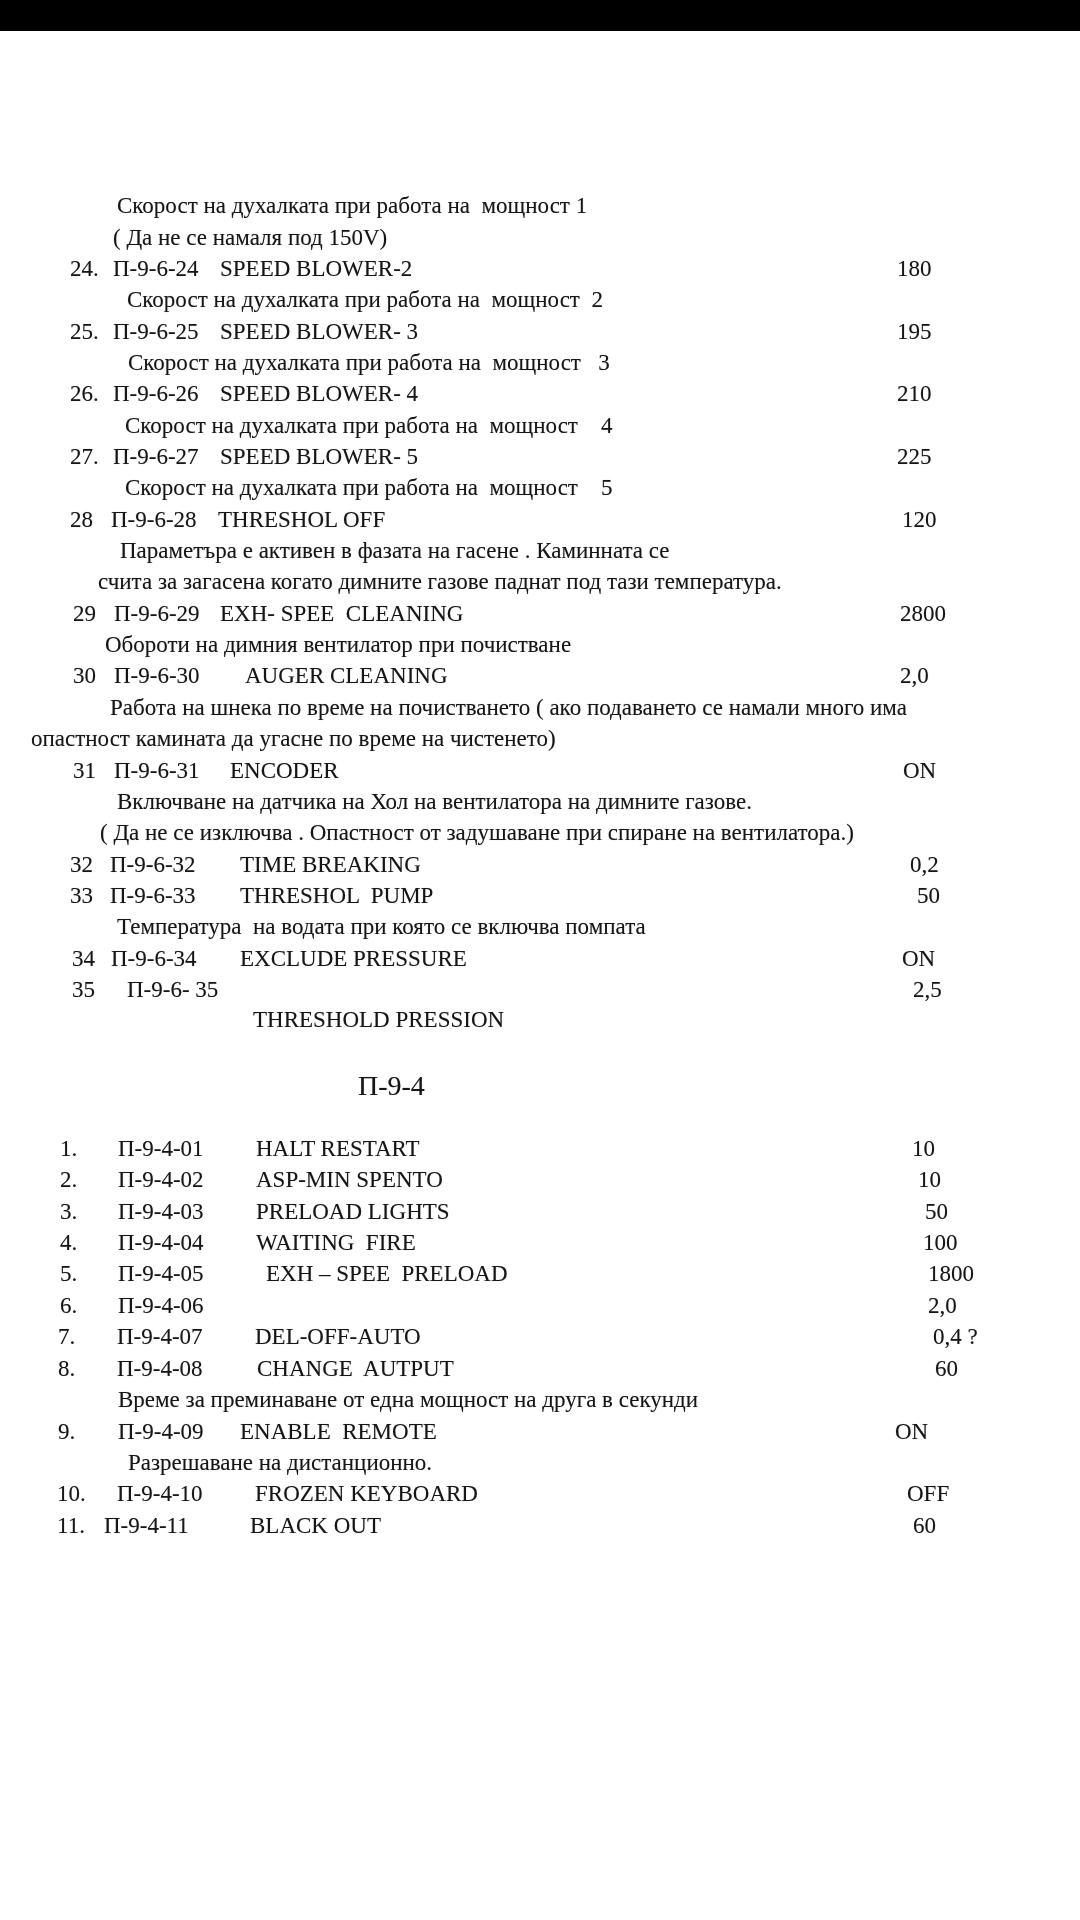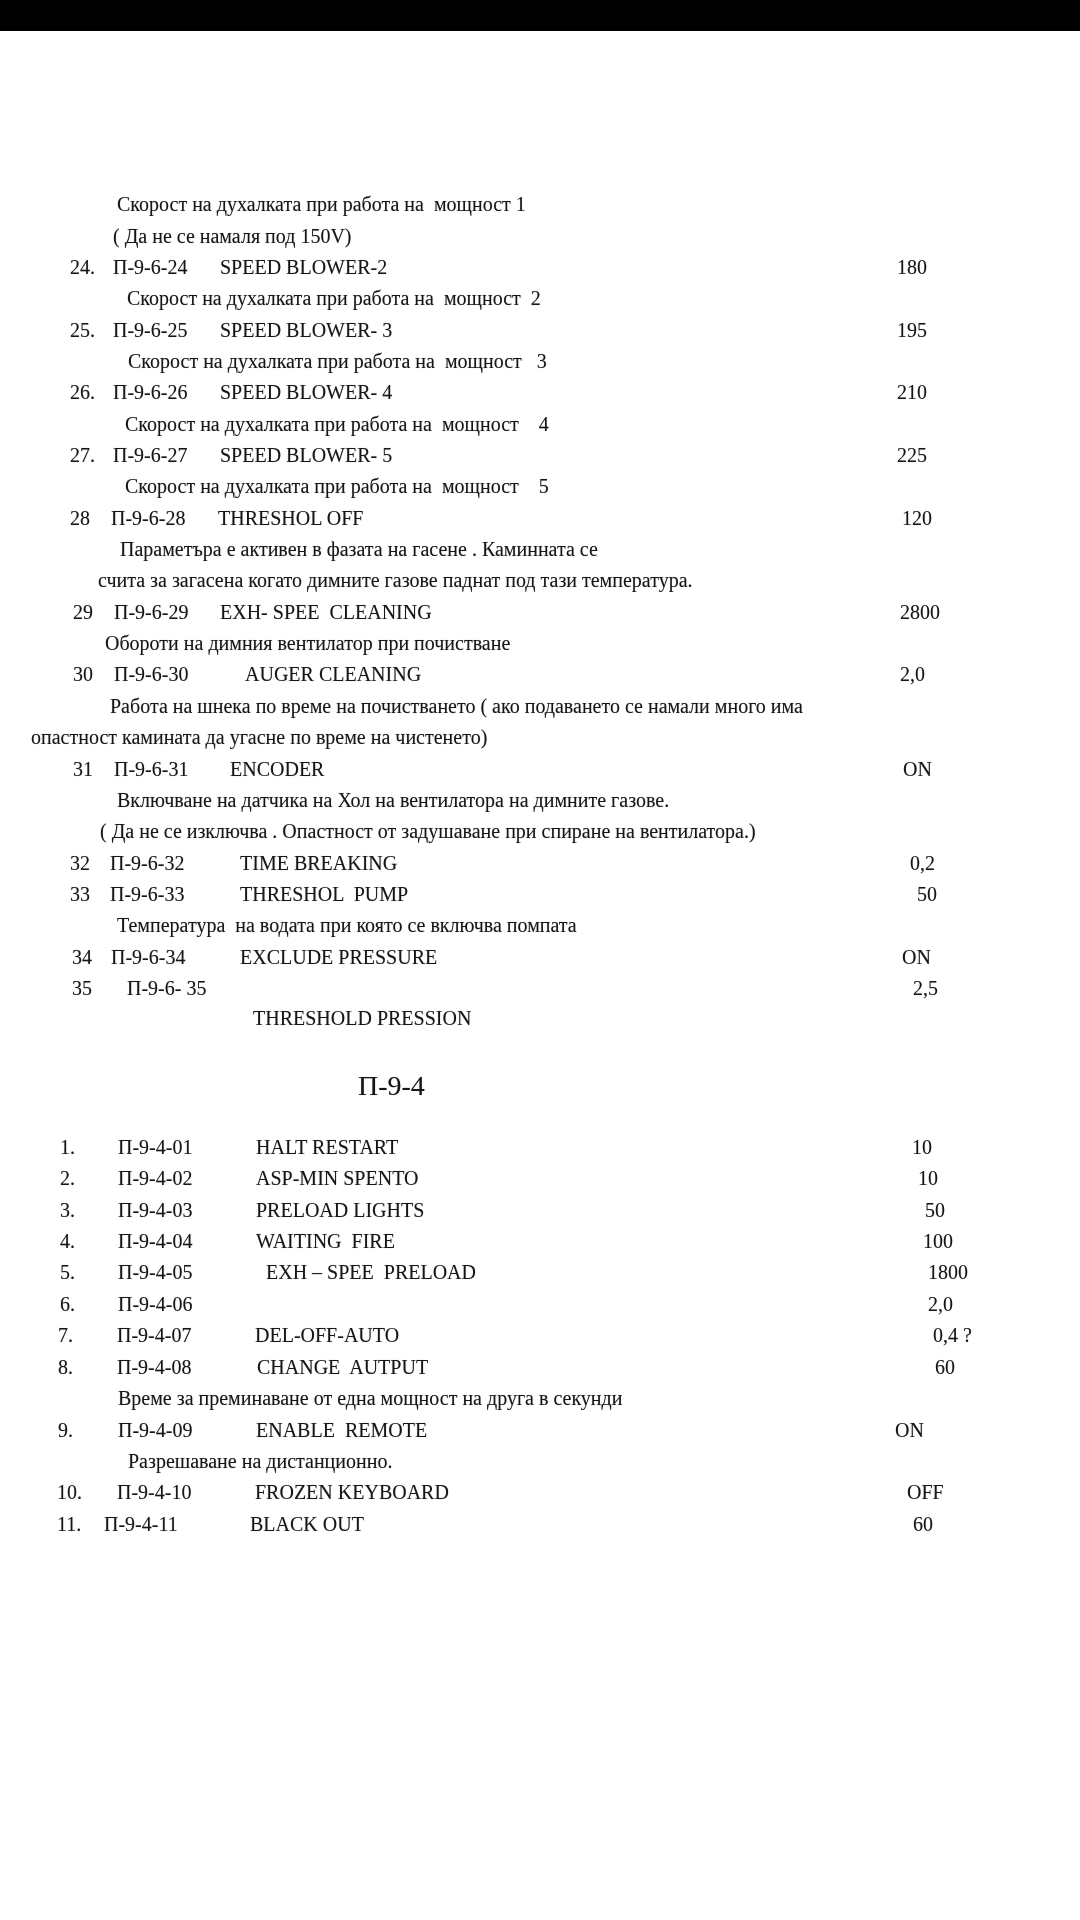--- a/index.html
+++ b/index.html
@@ -19,21 +19,21 @@
     position: absolute;
     left: 0;
     top: 0;
     width: 100%;
   }
   .line {
     position: absolute;
     left: 0;
     width: 1080px;
     height: 36px;
-    font-size: 20px;
+    font-size: 23px;
     line-height: 1.15;
     white-space: pre;
     text-shadow: 0 0 1px rgba(0,0,0,0.30);
   }
   .line span {
     position: absolute;
     top: 0;
     white-space: pre;
   }
   .line.heading {
@@ -75,18 +75,18 @@
       <div class="line heading" style="top: 1070px;"><span style="left: 358px;">П-9-4</span></div>
       <div class="line" style="top: 1136px;"><span style="left: 60px;">1.</span><span style="left: 118px;">П-9-4-01</span><span style="left: 256px;">HALT RESTART</span><span style="left: 912px;">10</span></div>
       <div class="line" style="top: 1167px;"><span style="left: 60px;">2.</span><span style="left: 118px;">П-9-4-02</span><span style="left: 256px;">ASP-MIN SPENTO</span><span style="left: 918px;">10</span></div>
       <div class="line" style="top: 1199px;"><span style="left: 60px;">3.</span><span style="left: 118px;">П-9-4-03</span><span style="left: 256px;">PRELOAD LIGHTS</span><span style="left: 925px;">50</span></div>
       <div class="line" style="top: 1230px;"><span style="left: 60px;">4.</span><span style="left: 118px;">П-9-4-04</span><span style="left: 256px;">WAITING  FIRE</span><span style="left: 923px;">100</span></div>
       <div class="line" style="top: 1261px;"><span style="left: 60px;">5.</span><span style="left: 118px;">П-9-4-05</span><span style="left: 266px;">EXH – SPEE  PRELOAD</span><span style="left: 928px;">1800</span></div>
       <div class="line" style="top: 1293px;"><span style="left: 60px;">6.</span><span style="left: 118px;">П-9-4-06</span><span style="left: 928px;">2,0</span></div>
       <div class="line" style="top: 1324px;"><span style="left: 58px;">7.</span><span style="left: 117px;">П-9-4-07</span><span style="left: 255px;">DEL-OFF-AUTO</span><span style="left: 933px;">0,4 ?</span></div>
       <div class="line" style="top: 1356px;"><span style="left: 58px;">8.</span><span style="left: 117px;">П-9-4-08</span><span style="left: 257px;">CHANGE  AUTPUT</span><span style="left: 935px;">60</span></div>
       <div class="line" style="top: 1387px;"><span style="left: 118px;">Време за преминаване от една мощност на друга в секунди</span></div>
-      <div class="line" style="top: 1419px;"><span style="left: 58px;">9.</span><span style="left: 118px;">П-9-4-09</span><span style="left: 256px;">ENABLE  REMOTE</span><span style="left: 895px;">ON</span></div>
+      <div class="line" style="top: 1419px;"><span style="left: 58px;">9.</span><span style="left: 118px;">П-9-4-09</span><span style="left: 240px;">ENABLE  REMOTE</span><span style="left: 895px;">ON</span></div>
       <div class="line" style="top: 1450px;"><span style="left: 128px;">Разрешаване на дистанционно.</span></div>
       <div class="line" style="top: 1481px;"><span style="left: 57px;">10.</span><span style="left: 117px;">П-9-4-10</span><span style="left: 255px;">FROZEN KEYBOARD</span><span style="left: 907px;">OFF</span></div>
       <div class="line" style="top: 1513px;"><span style="left: 57px;">11.</span><span style="left: 104px;">П-9-4-11</span><span style="left: 250px;">BLACK OUT</span><span style="left: 913px;">60</span></div>
     </div>
 </div>
 
 </body></html>

